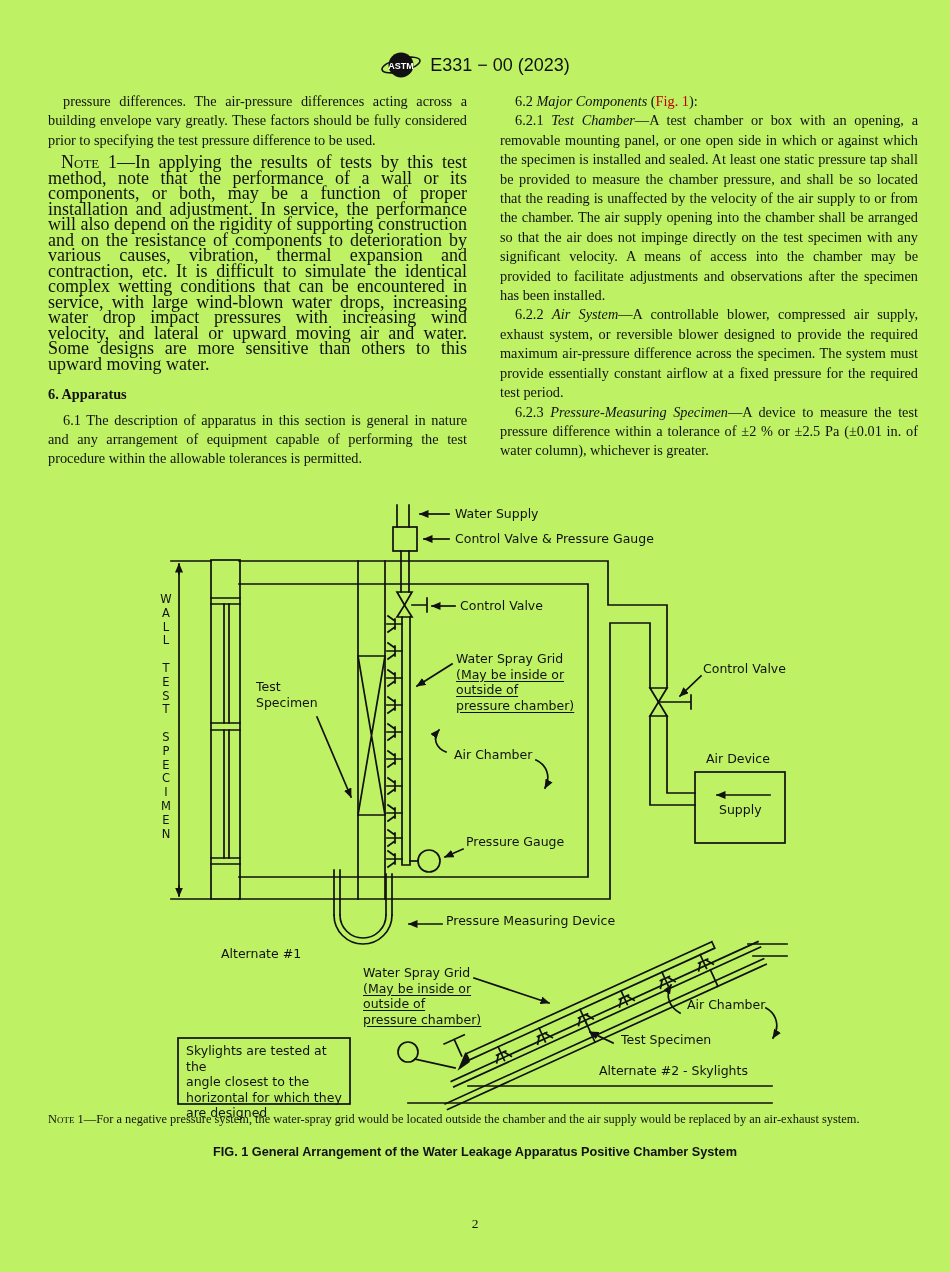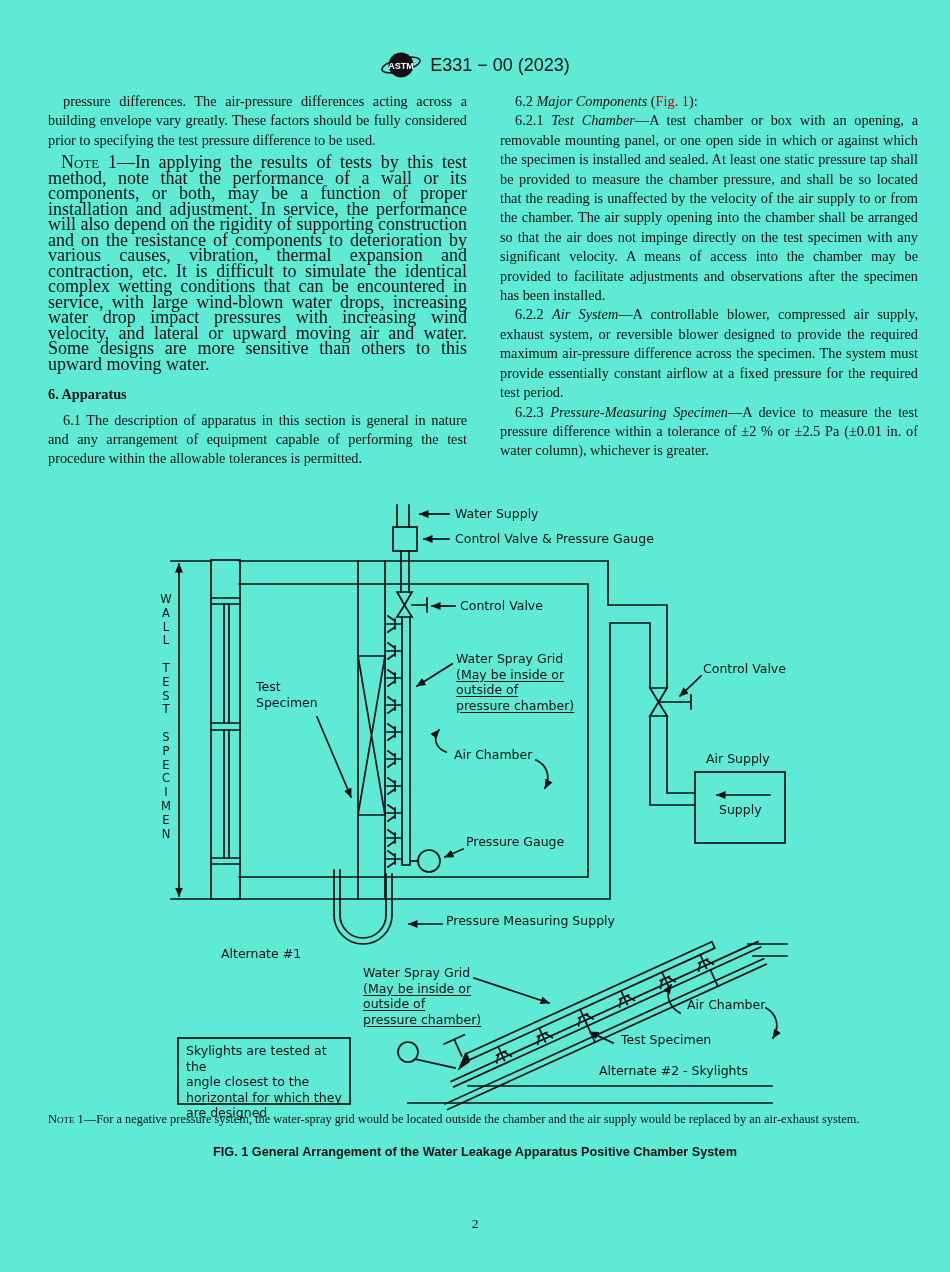--- a/index.html
+++ b/index.html
@@ -1,16 +1,16 @@
 <!DOCTYPE html>
 <html><head>
 <meta charset="utf-8">
 <style>
   html,body { margin:0; padding:0; background:#e8e8e8; }
-  .page { position:relative; width:950px; height:1272px; background:#5eead4; margin:0 auto;
+  .page { position:relative; width:950px; height:1272px; background:#bef264; margin:0 auto;
           font-family:"Liberation Serif", serif; color:#111; overflow:hidden; }
 
   
   .header { position:absolute; top:50px; left:0; width:100%; display:flex;
             justify-content:center; align-items:center; gap:8px; }
   .std-title { font-family:"Liberation Sans", sans-serif; font-weight:normal; font-size:18px; }
 
   
   .col { position:absolute; text-align:justify; }
   .col-left  { left:48px;  top:92px; width:419px; }
@@ -208,24 +208,24 @@
     <div>Specimen</div>
   </div>
   <div class="dlabel" style="left:456px; top:651px;">
     <div>Water Spray Grid</div>
     <div class="u">(May be inside or</div>
     <div class="u">outside of</div>
     <div class="u">pressure chamber)</div>
   </div>
   <div class="dlabel" style="left:454px; top:747px;">Air Chamber</div>
   <div class="dlabel" style="left:703px; top:661px;">Control Valve</div>
-  <div class="dlabel" style="left:706px; top:751px;">Air Supply</div>
+  <div class="dlabel" style="left:706px; top:751px;">Air Device</div>
   <div class="dlabel" style="left:719px; top:802px;">Supply</div>
   <div class="dlabel" style="left:466px; top:834px;">Pressure Gauge</div>
-  <div class="dlabel" style="left:446px; top:913px;">Pressure Measuring Supply</div>
+  <div class="dlabel" style="left:446px; top:913px;">Pressure Measuring Device</div>
   <div class="dlabel" style="left:221px; top:910px;margin-top:36px;">Alternate #1</div>
   <div class="dlabel" style="left:363px; top:965px;">
     <div>Water Spray Grid</div>
     <div class="u">(May be inside or</div>
     <div class="u">outside of</div>
     <div class="u">pressure chamber)</div>
   </div>
   <div class="dlabel sky-note" style="left:186px; top:1043px; width:158px; white-space:pre-line;">Skylights are tested at the
 angle closest to the
 horizontal for which they

